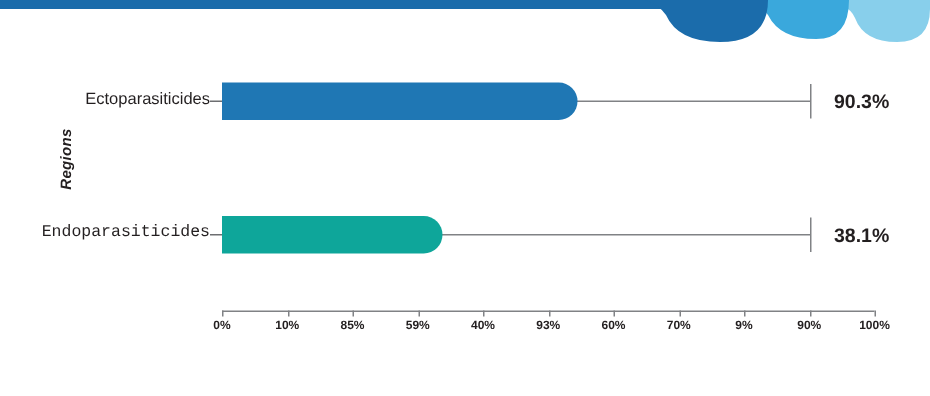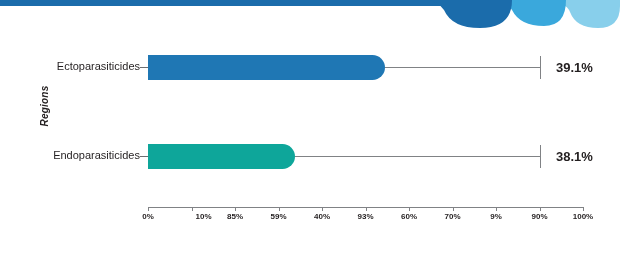--- a/index.html
+++ b/index.html
@@ -158,40 +158,40 @@
   <div class="cat-label-wrap" style="top:60px;">
     <div class="cat-label">Ectoparasiticides</div>
   </div>
   <div class="cat-tick" style="left:140px; top:67px;"></div>
 
   <div class="whisker" style="left:148px; top:67px; width:392px;"></div>
   <div class="whisker-cap" style="left:540px; top:56px;"></div>
 
   <div class="bar" id="bar-0" style="left:148px; top:55px; width:237px; background:#1f77b4;"></div>
 
-  <div class="value-label" style="left:556px; top:60px;">39.1%</div>
-
-  <div class="cat-label-wrap" style="top:149px;">
+  <div class="value-label" style="left:556px; top:60px;">90.3%</div>
+
+  <div class="cat-label-wrap" style="top:149px;font-family:Liberation Mono, monospace;">
     <div class="cat-label">Endoparasiticides</div>
   </div>
   <div class="cat-tick" style="left:140px; top:156px;"></div>
 
   <div class="whisker" style="left:148px; top:156px; width:392px;"></div>
   <div class="whisker-cap" style="left:540px; top:145px;"></div>
 
   <div class="bar" id="bar-1" style="left:148px; top:144px; width:147px; background:#0ea69a;"></div>
 
   <div class="value-label" style="left:556px; top:149px;">38.1%</div>
 
   <div id="x-axis-line"></div>
   <div id="x-ticks">
       <div class="x-tick" style="left: 148px;"></div>
       <div class="x-tick-label" style="left: 148px;">0%</div>
       <div class="x-tick" style="left: 191.5px;"></div>
-      <div class="x-tick-label" style="left: 191.5px; text-align: right;">10%</div>
+      <div class="x-tick-label" style="left: 191.5px;">10%</div>
       <div class="x-tick" style="left: 235px;"></div>
       <div class="x-tick-label" style="left: 235px;">85%</div>
       <div class="x-tick" style="left: 278.5px;"></div>
       <div class="x-tick-label" style="left: 278.5px;">59%</div>
       <div class="x-tick" style="left: 322px;"></div>
       <div class="x-tick-label" style="left: 322px;">40%</div>
       <div class="x-tick" style="left: 365.5px;"></div>
       <div class="x-tick-label" style="left: 365.5px;">93%</div>
       <div class="x-tick" style="left: 409px;"></div>
       <div class="x-tick-label" style="left: 409px;">60%</div>

